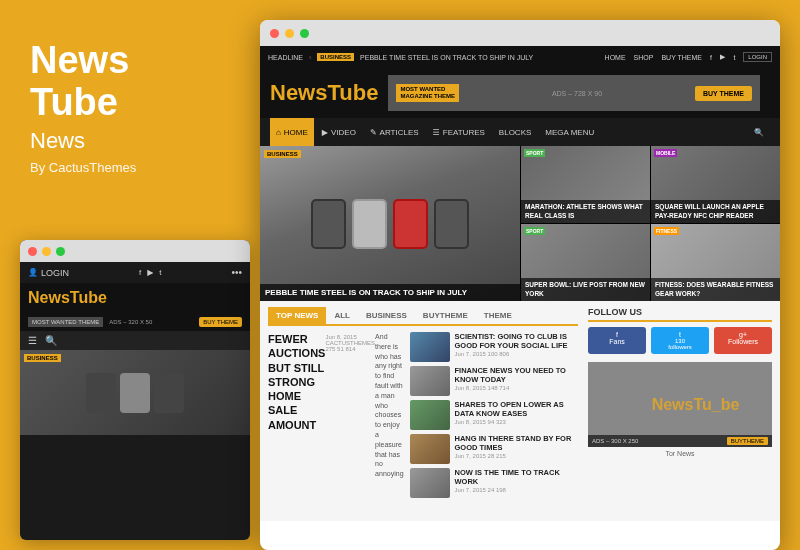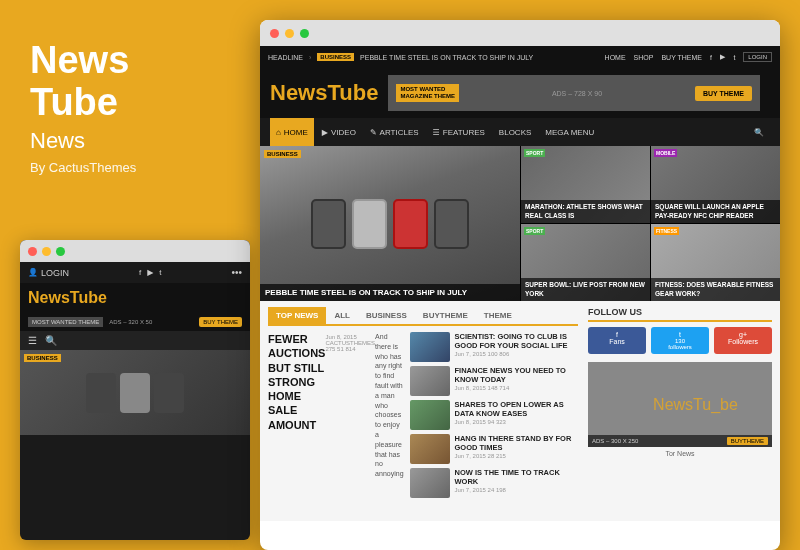--- a/index.html
+++ b/index.html
@@ -550,21 +550,21 @@
       background: #888;
       height: 85px;
       position: relative;
       overflow: hidden;
       display: flex;
       align-items: center;
       justify-content: center;
     }
     .sidebar-ad-logo {
       font-size: 16px;
-      font-weight: 400;
+      font-weight: 700;
       color: #fff;
       opacity: 0.8;
       margin-left: 31px;
     }
     .sidebar-ad-logo span { color: #E8A820; }
     .sidebar-ad-bottom {
       position: absolute;
       bottom: 0;
       left: 0;
       right: 0;

